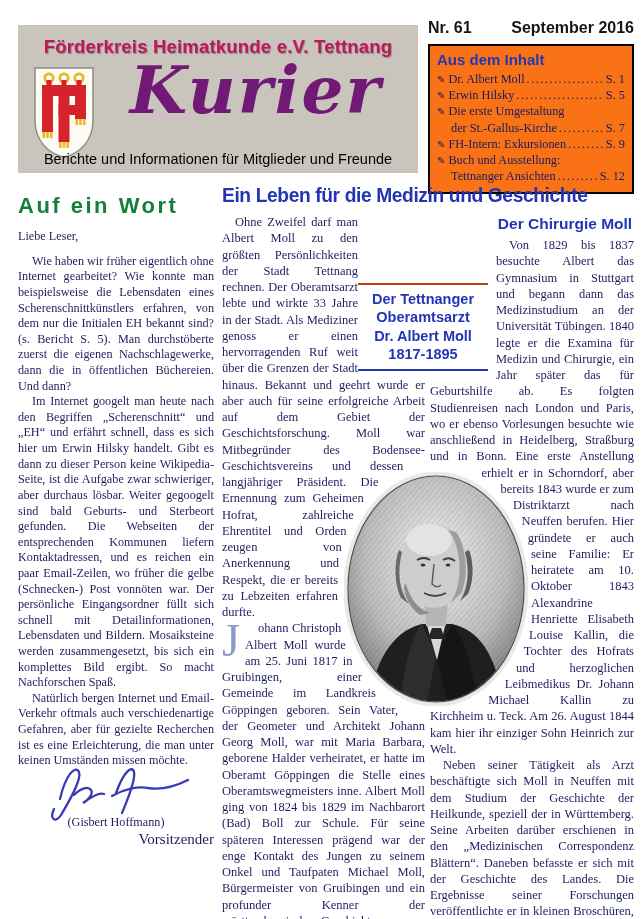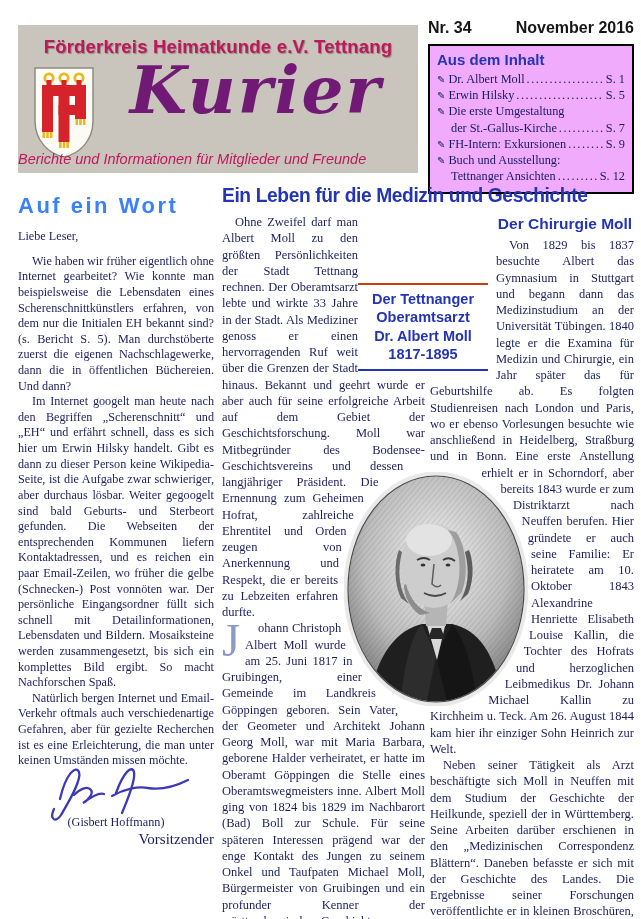--- a/index.html
+++ b/index.html
@@ -8,44 +8,44 @@
 
   
   .banner{position:absolute;left:18px;top:25px;width:400px;height:148px;background:#cac5bc;}
   .banner-org{position:absolute;top:11px;left:0;right:0;text-align:center;
         font-family:"Liberation Sans",sans-serif;font-weight:bold;font-size:18.5px;
         color:#be185d;text-shadow:1px 1px 1px #8f897e;letter-spacing:.2px;}
   .shield{position:absolute;left:14px;top:40px;width:64px;height:94px;}
   .banner-title{position:absolute;left:84px;top:26px;width:308px;text-align:center;
         font-family:"DejaVu Serif",serif;font-style:italic;font-weight:bold;
         font-size:66px;letter-spacing:2px;color:#701a75;}
-  .banner-sub{position:absolute;bottom:6px;left:0;right:0;text-align:left;
-        font-family:"Liberation Sans",sans-serif;font-size:14.5px;color:#be185d;font-style:italic;}
+  .banner-sub{position:absolute;bottom:6px;left:0;right:0;text-align:center;
+        font-family:"Liberation Sans",sans-serif;font-size:14.5px;color:#000000;}
 
   
   .issue-row{position:absolute;left:428px;top:19px;width:206px;display:flex;
         justify-content:space-between;font-family:"Liberation Sans",sans-serif;
         font-weight:bold;font-size:16px;color:#161616;}
   .toc{position:absolute;left:428px;top:44px;width:206px;box-sizing:border-box;
-        border:2px solid #000;padding:5px 7px 7px;background:#f0abfc;}
+        border:2px solid #000;padding:5px 7px 7px;background:#f97316;}
   .toc-title{font-family:"Liberation Sans",sans-serif;font-weight:bold;font-size:15px;
         color:#2335b4;margin-bottom:3px;}
   .toc-line{display:flex;align-items:baseline;font-size:12.3px;color:#181a60;line-height:1.32;}
   .toc-line.cont{padding-left:14px;}
   .toc-ico{font-size:10px;margin-right:3px;flex:none;}
   .toc-label{white-space:nowrap;}
   .leader{flex:1;overflow:hidden;white-space:nowrap;margin:0 2px;}
   .leader::after{content:"......................................";letter-spacing:1.5px;}
   .toc-page{white-space:nowrap;}
 
   
   .left-col{position:absolute;left:18px;top:192px;width:196px;font-size:12.2px;
         line-height:1.28;text-align:justify;hyphens:auto;color:#1b1f5e;}
   .word-heading{font-family:"Liberation Sans",sans-serif;font-weight:bold;font-size:22px;
-        letter-spacing:2.5px;color:#3b82f6;margin:0 0 9px;text-align:left;}
+        letter-spacing:2.5px;color:#15803d;margin:0 0 9px;text-align:left;}
   .left-col p{margin:0;text-indent:14px;}
   .left-col p.no-indent{text-indent:0;margin-bottom:9px;}
   .closing{text-indent:14px;margin-top:4px;}
   .signature{display:block;margin:-10px 0 0 28px;}
   .sig-name{text-align:center;margin-top:-10px;text-indent:0;}
   .sig-role{text-align:right;font-size:15px;text-indent:0;}
 
   
   .headline{position:absolute;left:222px;top:184px;width:414px;margin:0;
         font-family:"Liberation Sans",sans-serif;font-weight:bold;font-size:20px;
@@ -111,22 +111,22 @@
         <rect x="43.5" y="54" width="2.6" height="6"></rect>
           <rect x="47.2" y="54" width="2.6" height="6"></rect>
           <rect x="50.9" y="54" width="2.6" height="6"></rect>
       </g>
     </svg>
     <div class="banner-title">Kurier</div>
     <div class="banner-sub">Berichte und Informationen für Mitglieder und Freunde</div>
   </div>
 
   <div class="issue-row">
-    <span>Nr. 34</span>
-    <span>November 2016</span>
+    <span>Nr. 61</span>
+    <span>September 2016</span>
   </div>
 
   <div class="toc">
     <div class="toc-title">Aus dem Inhalt</div>
     <div class="toc-line">
       <span class="toc-ico">✎</span>
       <span class="toc-label">Dr. Albert Moll</span>
       <span class="leader"></span>
       <span class="toc-page">S. 1</span>
     </div>

